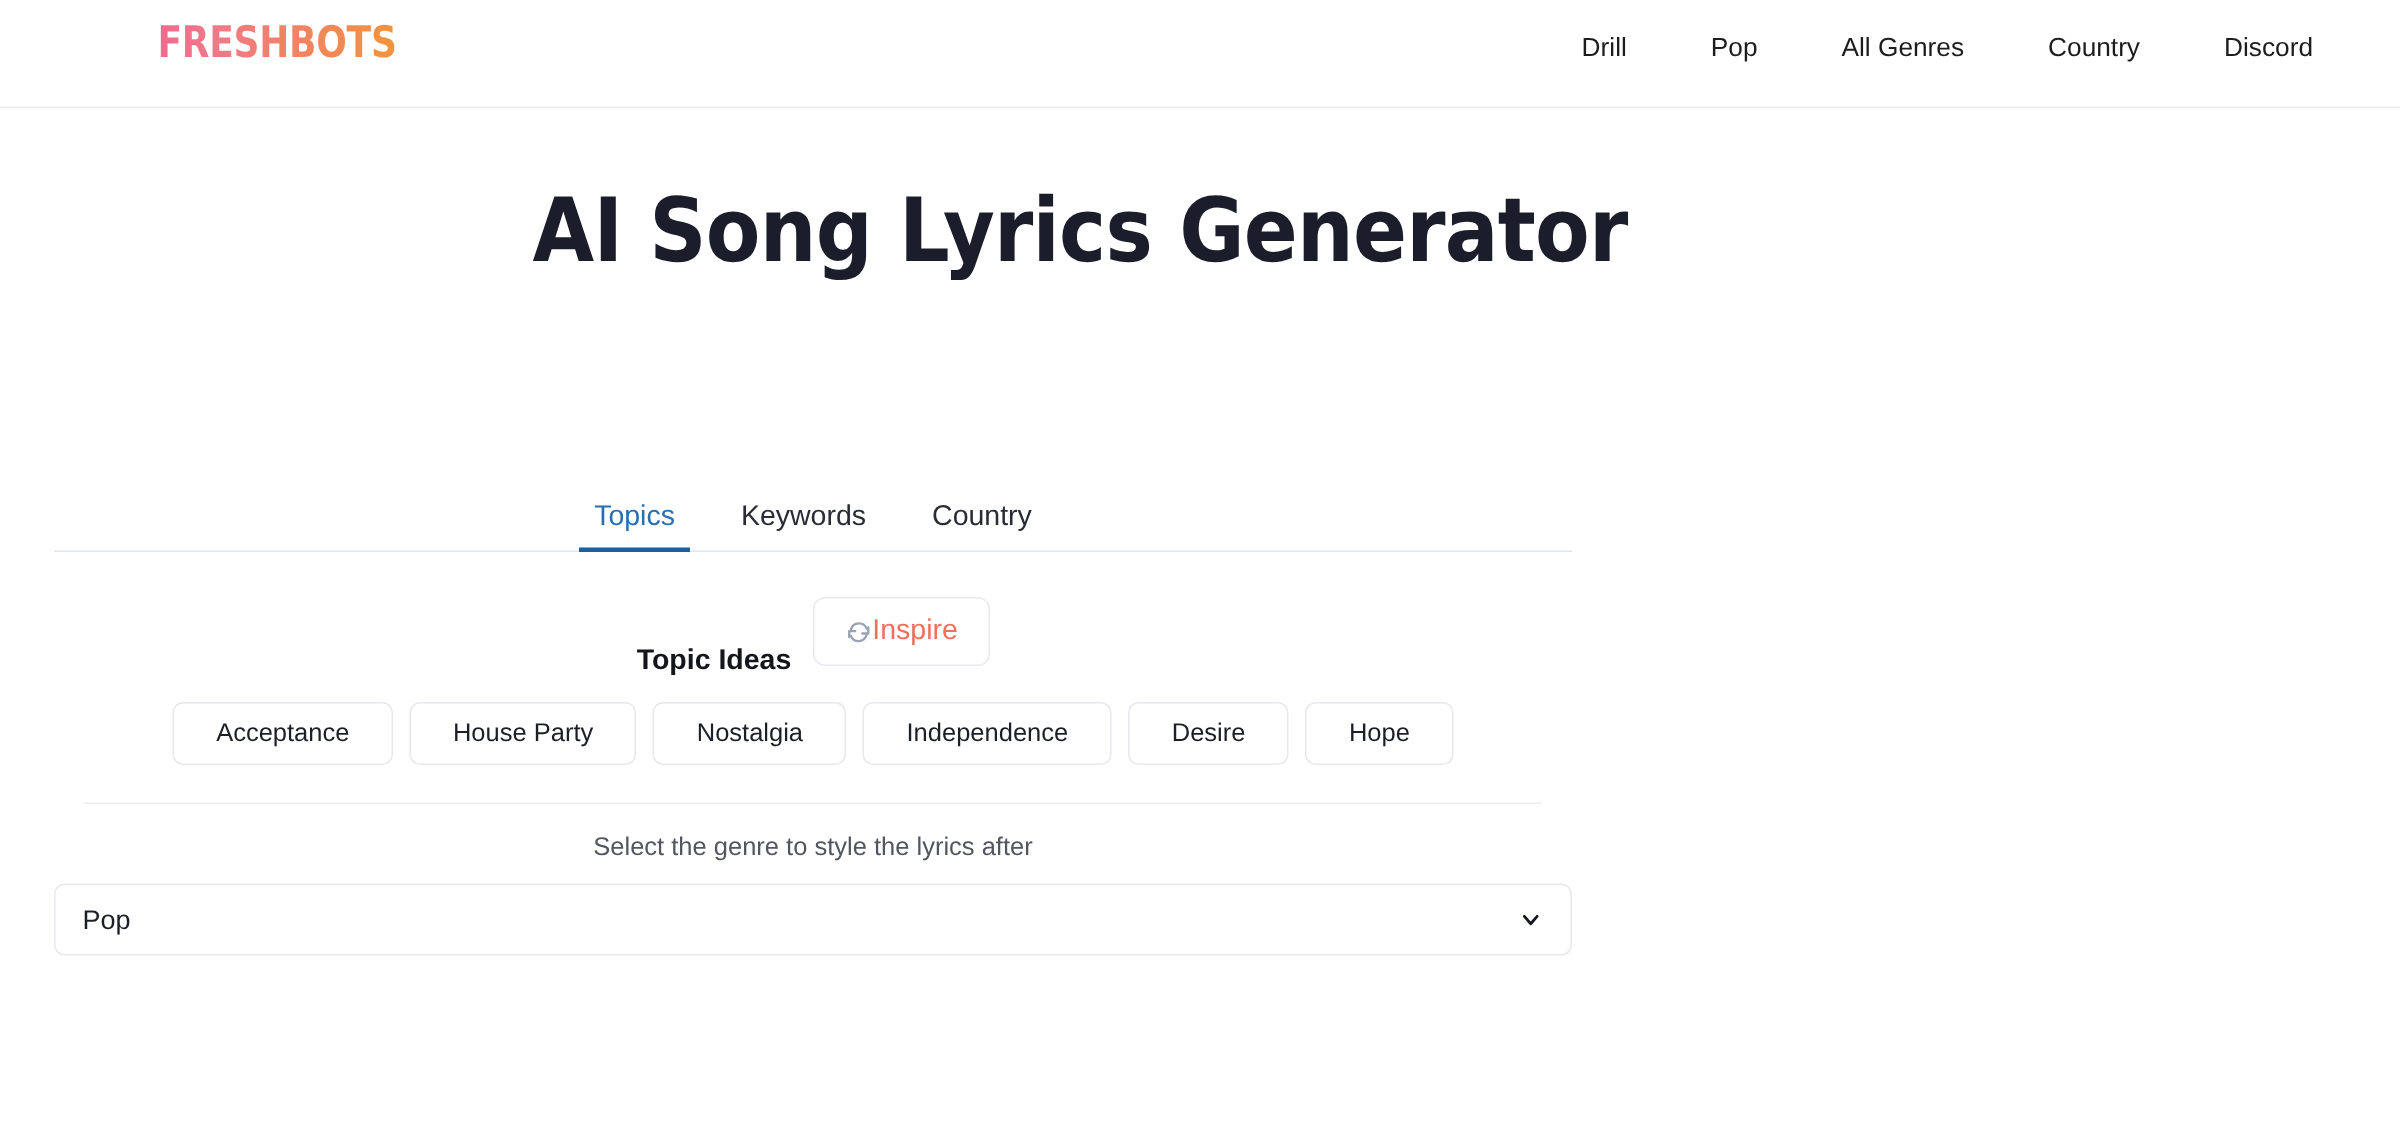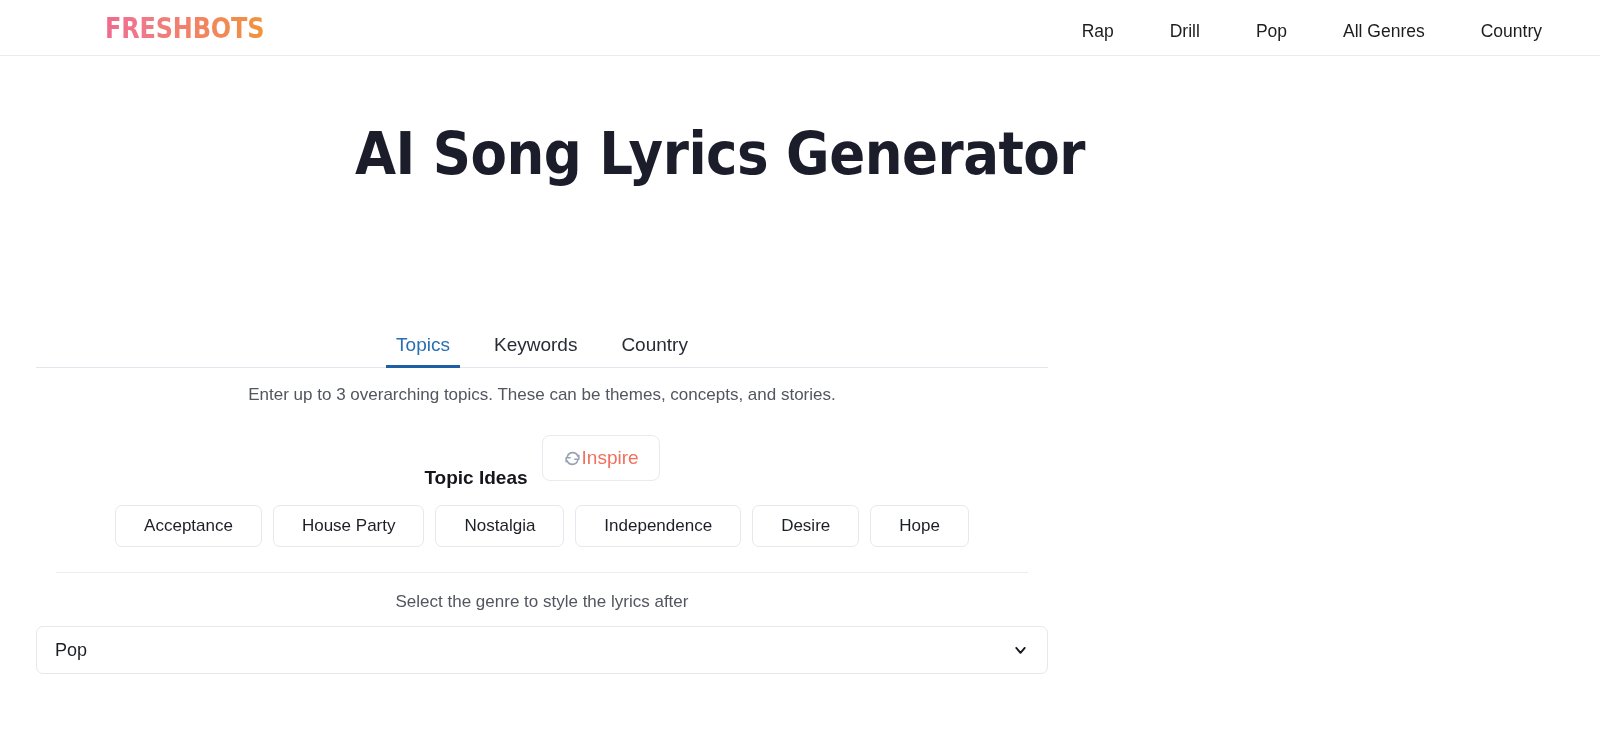--- a/index.html
+++ b/index.html
@@ -10,21 +10,21 @@
     height: 751px;
     background: #ffffff;
     font-family: "Liberation Sans", sans-serif;
     overflow: hidden;
   }
 
   
   .navbar {
     position: relative;
     width: 1600px;
-    height: 56px;
+    height: 72px;
     background: #ffffff;
     border-bottom: 1px solid #ececf0;
     display: flex;
     align-items: center;
   }
   .brand {
     position: absolute;
     left: 105px;
     top: 11px;
     font-size: 29px;
@@ -239,39 +239,38 @@
     height: 17px;
     display: inline-flex;
   }
 </style>
 </head>
 <body>
 
 <div class="navbar">
   <div class="brand">FRESHBOTS</div>
   <nav class="nav-links">
-    <a class="nav-link">Rap</a>
     <a class="nav-link">Drill</a>
     <a class="nav-link">Pop</a>
     <a class="nav-link">All Genres</a>
     <a class="nav-link">Country</a>
+    <a class="nav-link">Discord</a>
   </nav>
 </div>
 
 <h1 class="page-title">AI Song Lyrics Generator</h1>
 
 <div class="panel">
 
   <div class="tabs">
     <button class="tab active">Topics</button>
     <button class="tab">Keywords</button>
     <button class="tab">Country</button>
   </div>
 
-  <div class="hint">Enter up to 3 overarching topics. These can be themes, concepts, and stories.</div>
 
 
   <div class="ideas-row">
     <span class="ideas-label">Topic Ideas</span>
     <button class="inspire-btn">
       <span class="refresh-icon">
         <svg viewBox="0 0 24 24" width="19" height="19" fill="none" stroke="#9aa2b4" stroke-width="2" stroke-linecap="round" stroke-linejoin="round">
           <polyline points="20 8 20 13 15 13"></polyline>
           <polyline points="4 16 4 11 9 11"></polyline>
           <path d="M5.5 9.5A7 7 0 0 1 18.7 9"></path>

